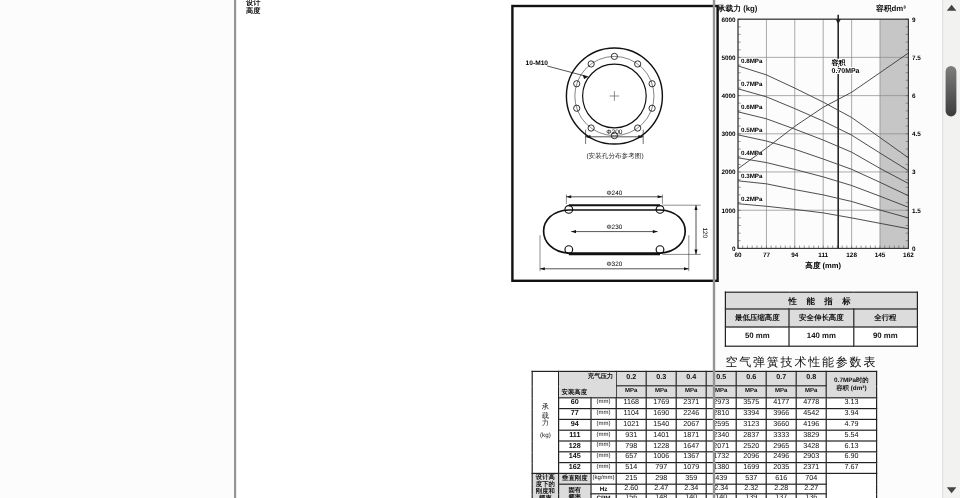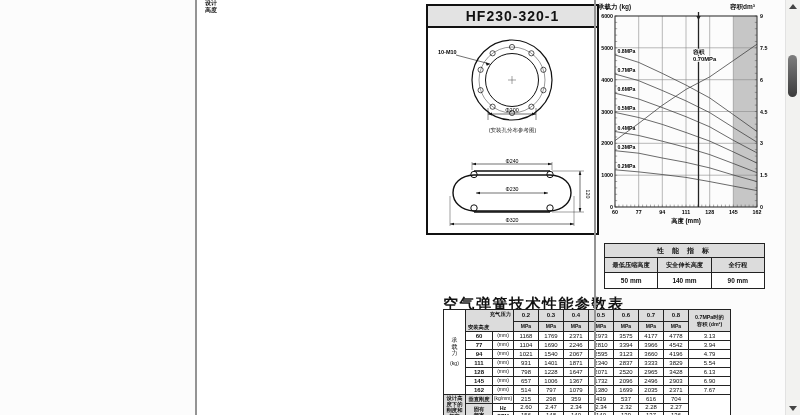--- a/index.html
+++ b/index.html
@@ -28,22 +28,22 @@
   #chart-svg{position:absolute;left:400px;top:12px;}
 
   
   .perf-table{position:absolute;left:407px;top:243px;border-collapse:collapse;table-layout:fixed;width:161px;}
   .perf-table td{border:1px solid #222;text-align:center;padding:0;}
   .perf-title{height:13px;background:#dcdcdc;font-size:7px;font-weight:bold;letter-spacing:3px;}
   .perf-head td{height:14px;background:#dcdcdc;font-size:6.2px;font-weight:bold;}
   .perf-vals td{height:15px;font-size:6.5px;font-weight:bold;background:#fff;}
 
   
-  #param-title{position:absolute;left:246px;top:295px;width:288px;text-align:left;
-               font-size:15px;font-weight:bold;letter-spacing:1.5px;}
+  #param-title{position:absolute;left:246px;top:295px;width:288px;text-align:right;
+               font-size:10px;font-weight:normal;letter-spacing:1.5px;}
   #param-table{position:absolute;left:246px;top:309px;border-collapse:collapse;table-layout:fixed;width:287px;background:#fff;}
   #param-table td{border:1px solid #222;text-align:center;padding:0;font-size:6px;line-height:1.15;overflow:hidden;}
   #param-table .hd{background:#dcdcdc;font-weight:bold;}
   #param-table .sm{font-size:5px;}
   #param-table .sm2{font-size:5.3px;}
   #param-table .b{font-weight:bold;}
   tr.hr1 td{height:11px;} tr.hr2 td{height:9px;} tr.dr td{height:8px;}
   tr.sr td{height:8px;} tr.fr td{height:7px;}
   .vl{font-size:6px;line-height:7px;background:#fff;}
   .vl .u{font-size:5.2px;display:block;margin-top:4px;}
@@ -62,21 +62,20 @@
 </style>
 </head>
 <body>
 
 <div class="screen">
   <div class="divider" id="divider-left"></div>
 
   <div class="page">
 
     <div class="left-box">
-      <div class="part-title">HF230-320-1</div>
       <svg class="flange-svg" id="flange-svg" width="169" height="98" viewBox="0 0 169 98">
         <circle cx="84" cy="52" r="40" fill="none" stroke="#111" stroke-width="1.2"></circle>
         <circle cx="84" cy="52" r="26.5" fill="none" stroke="#111" stroke-width="1"></circle>
         <circle cx="84" cy="52" r="33" fill="none" stroke="#333" stroke-width="0.5"></circle>
         <g id="bolt-holes" stroke="#111" stroke-width="0.7" fill="none">
             <circle cx="115.4" cy="62.2" r="2.6"></circle>
             <circle cx="103.4" cy="78.7" r="2.6"></circle>
             <circle cx="84.0" cy="85.0" r="2.6"></circle>
             <circle cx="64.6" cy="78.7" r="2.6"></circle>
             <circle cx="52.6" cy="62.2" r="2.6"></circle>

